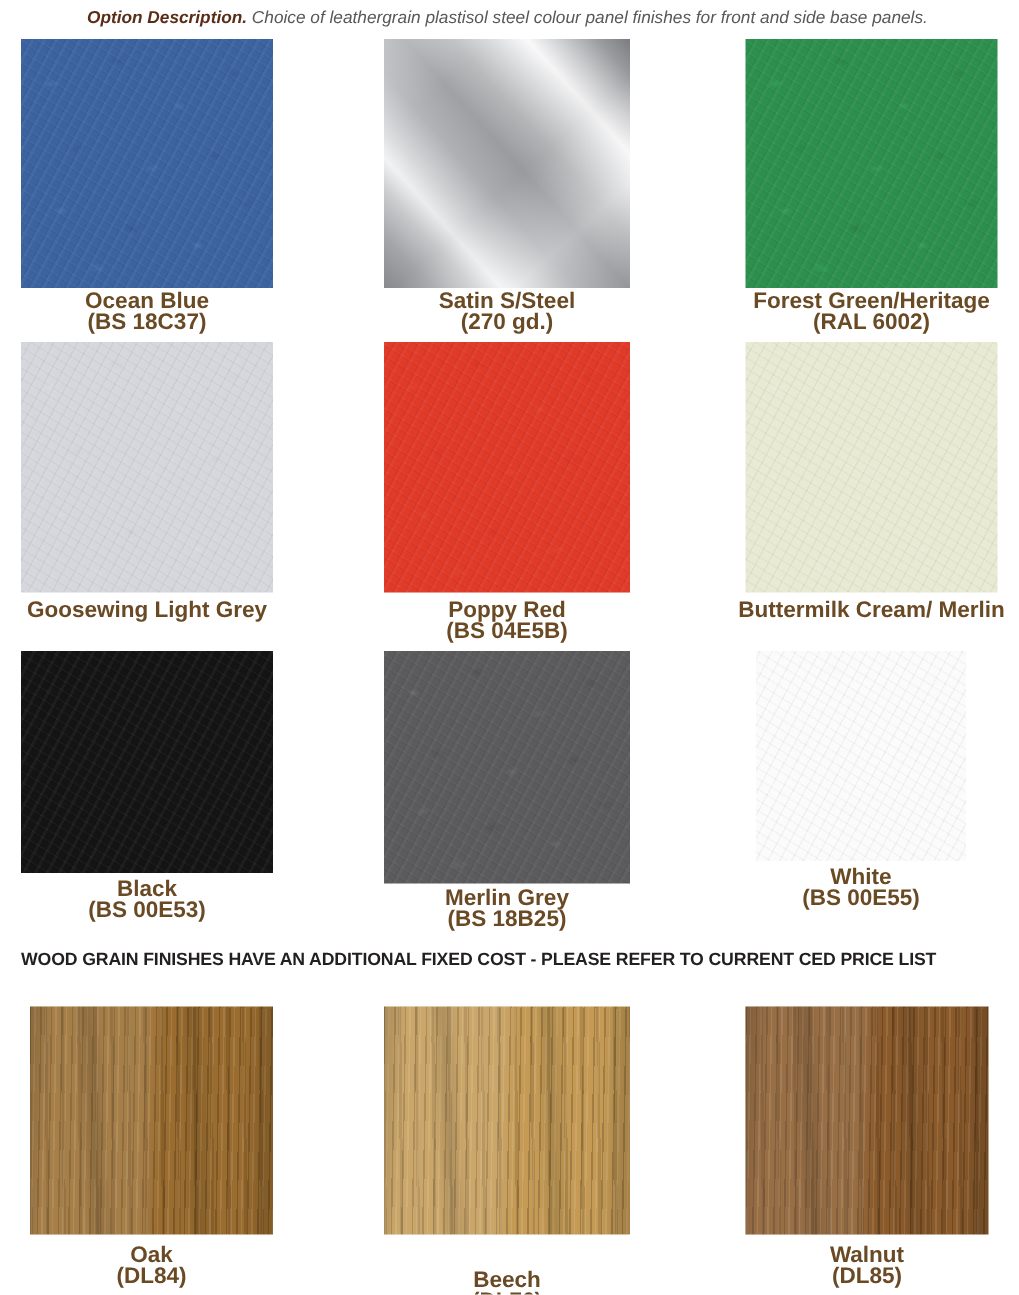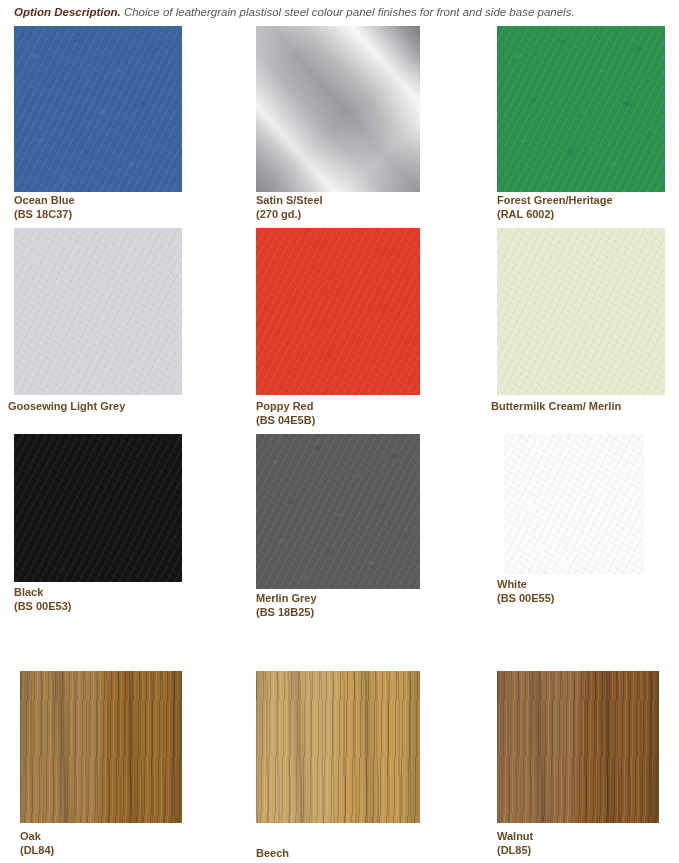--- a/index.html
+++ b/index.html
@@ -21,20 +21,21 @@
   .opt-desc {
     font-size: 11.5px;
     line-height: 14px;
     font-style: italic;
     color: #58585a;
     white-space: nowrap;
   }
   .opt-desc .lead {
     font-weight: bold;
     color: #5a2d18;
+    margin-left: 44px;
   }
   .opt-note {
     font-size: 11.8px;
     font-weight: bold;
     color: #231f20;
     letter-spacing: -0.1px;
     line-height: 14px;
     white-space: nowrap;
   }
 
@@ -136,21 +137,22 @@
       linear-gradient(93deg, rgba(0,0,0,.17) 0%, rgba(0,0,0,0) 9%),
       linear-gradient(87deg, rgba(0,0,0,0) 22%, rgba(0,0,0,.14) 27%, rgba(0,0,0,0) 33%),
       linear-gradient(92deg, rgba(255,255,255,.12) 46%, rgba(255,255,255,0) 54%),
       linear-gradient(88deg, rgba(0,0,0,0) 62%, rgba(0,0,0,.13) 68%, rgba(0,0,0,0) 74%),
       linear-gradient(91deg, rgba(0,0,0,0) 88%, rgba(0,0,0,.15) 96%);
   }
 
   
   .caption {
     position: absolute;
-    font-size: 11px;
+    text-align: center;
+    font-size: 15px;
     font-weight: bold;
     line-height: 13.5px;
     color: #6a4a24;
     white-space: nowrap;
   }
   .caption .code { display: block; }
 </style>
 </head>
 <body style="background: rgb(255, 255, 255);">
 
@@ -224,20 +226,21 @@
 
 <div class="swatch" style="left:504px; top:434px; width:140px; height:140px;">
   <div class="chip grain" id="chip-8" style="background-color: rgb(251, 251, 251);"></div>
 </div>
 <div class="caption" style="left:497px; top:578px; width:154px;">
   <span>White</span>
   <span class="code">(BS 00E55)</span>
 </div>
 
 <div class="header-block" id="header-bottom">
+  <div class="opt-note">WOOD GRAIN FINISHES HAVE AN ADDITIONAL FIXED COST - PLEASE REFER TO CURRENT CED PRICE LIST</div>
 </div>
 
 <div class="swatch" style="left:20px; top:671px; width:162px; height:152px;">
   <div class="chip wood" id="chip-9" style="background-color: rgb(154, 108, 47);"></div>
 </div>
 <div class="caption" style="left:20px; top:830px; width:162px;">
   <span>Oak</span>
   <span class="code">(DL84)</span>
 </div>
 

